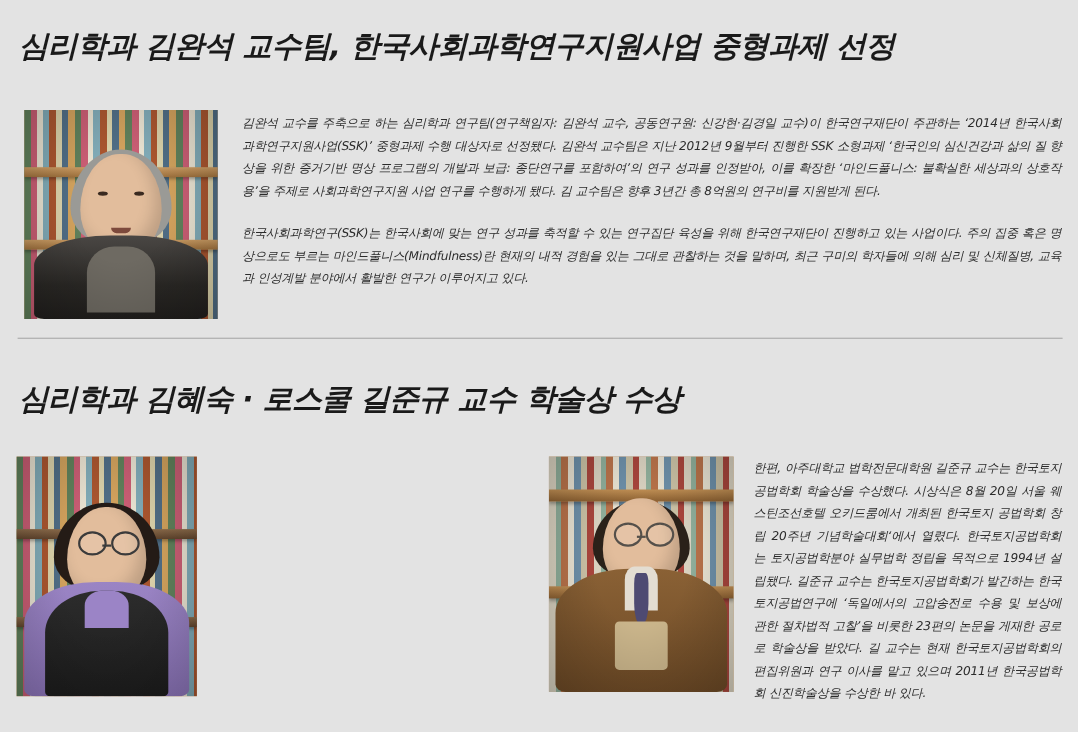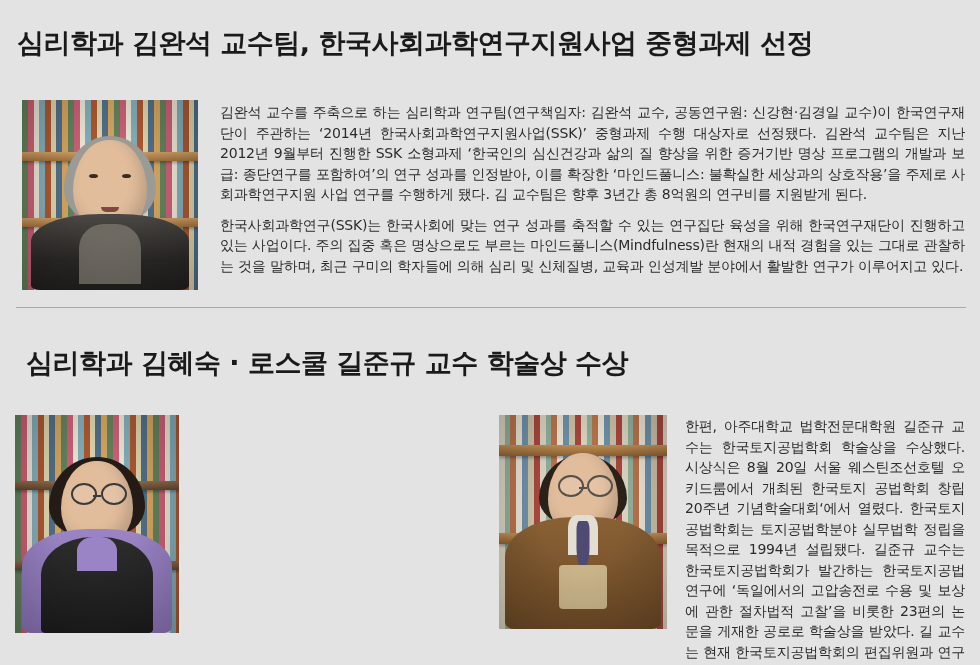--- a/index.html
+++ b/index.html
@@ -12,20 +12,21 @@
     background: #e3e3e3;
     font-family: "DejaVu Sans", "Liberation Sans", sans-serif;
     color: #222222;
     overflow: hidden;
     position: relative;
   }
   .page {
     position: relative;
     width: 980px;
     height: 665px;
+    font-style: italic;
   }
 
   
   .article-one {
     position: absolute;
     left: 0;
     top: 0;
     width: 980px;
   }
   .headline {
@@ -113,28 +114,28 @@
     position: absolute; height: 2px; background: #3b3b3b;
   }
   .mouth {
     position: absolute; left: 50%; transform: translateX(-50%);
     width: 18px; height: 5px; background: #8d5140;
     border-radius: 0 0 10px 10px;
   }
 
   
   .col-text {
-    font-size: 14px;
+    font-size: 11px;
     line-height: 20.5px;
     color: #2b2b2b;
     letter-spacing: -0.2px;
     text-align: justify;
   }
   .col-text p { margin: 0; }
-  .col-text p + p { margin-top: 10px; }
+  .col-text p + p { margin-top: 18px; }
 
   .a1-text { width: 745px; padding-top: 2px; }
 
   
   .divider {
     position: absolute;
     left: 16px;
     top: 307px;
     width: 950px;
     height: 1px;
@@ -146,21 +147,21 @@
     position: absolute;
     left: 0;
     top: 333px;
     width: 980px;
   }
   .headline-2 {
     font-size: 27px;
     font-weight: bold;
     color: #1a1a1a;
     letter-spacing: -0.5px;
-    padding-left: 26px;
+    padding-left: 17px;
     padding-top: 12px;
     white-space: nowrap;
   }
   .a2-grid {
     position: absolute;
     left: 15px;
     top: 82px;
     width: 952px;
     display: flex;
     gap: 18px;

